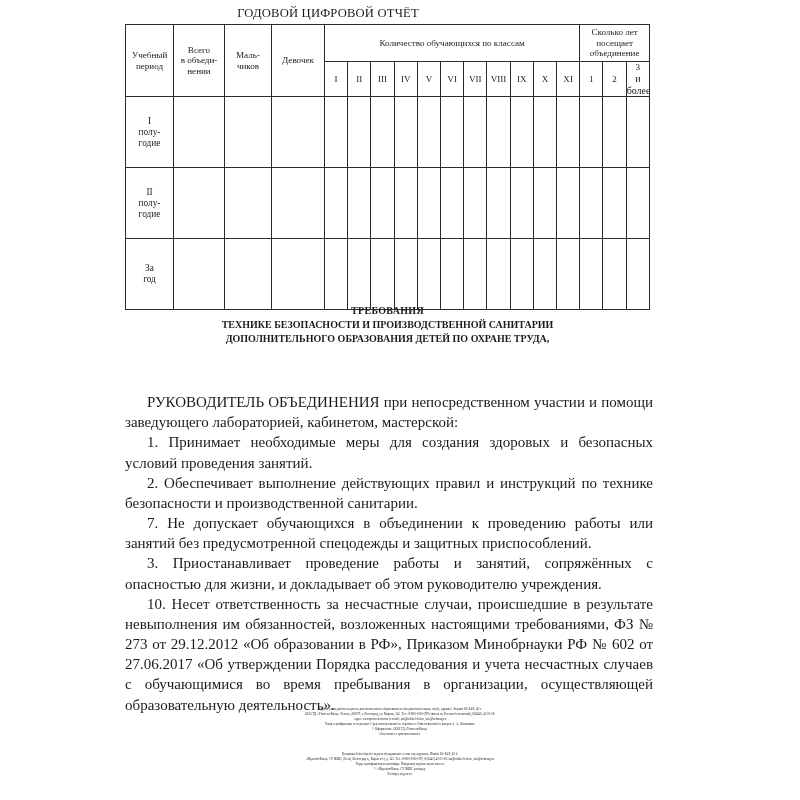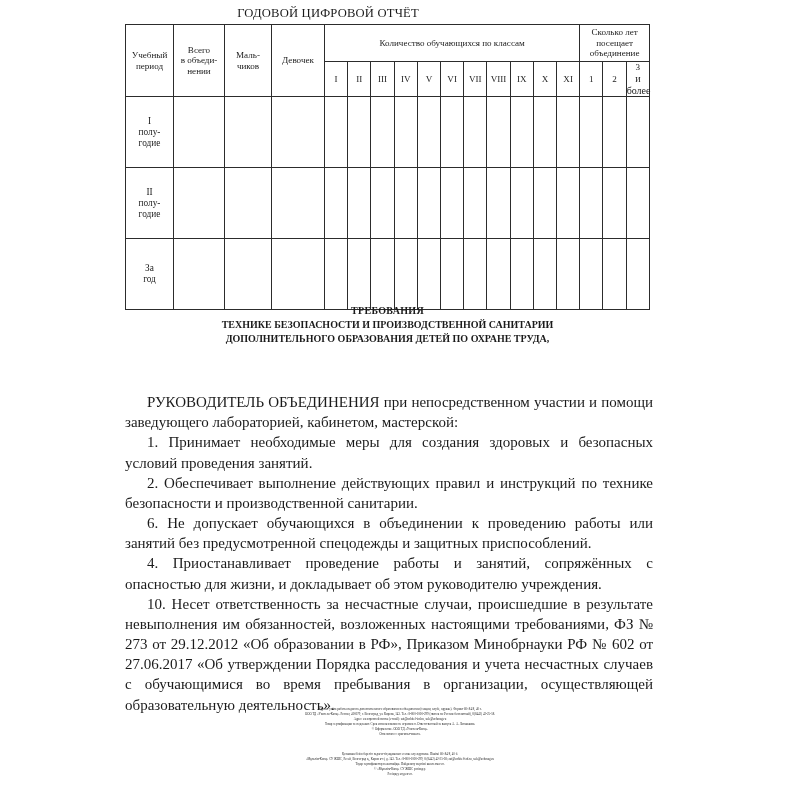--- a/index.html
+++ b/index.html
@@ -255,22 +255,22 @@
   <div class="req-head">
     <div class="line1">ТРЕБОВАНИЯ</div>
     <div>ТЕХНИКЕ БЕЗОПАСНОСТИ И ПРОИЗВОДСТВЕННОЙ САНИТАРИИ</div>
     <div>ДОПОЛНИТЕЛЬНОГО ОБРАЗОВАНИЯ ДЕТЕЙ ПО ОХРАНЕ ТРУДА,</div>
   </div>
 
   <div class="body-text">
     <p>РУКОВОДИТЕЛЬ ОБЪЕДИНЕНИЯ при непосредственном участии и помощи заведующего лабораторией, кабинетом, мастерской:</p>
     <p>1. Принимает необходимые меры для создания здоровых и безопасных условий проведения занятий.</p>
     <p>2. Обеспечивает выполнение действующих правил и инструкций по технике безопасности и производственной санитарии.</p>
-    <p>6. Не допускает обучающихся в объединении к проведению работы или занятий без предусмотренной спецодежды и защитных приспособлений.</p>
-    <p>4. Приостанавливает проведение работы и занятий, сопряжённых с опасностью для жизни, и докладывает об этом руководителю учреждения.</p>
+    <p>7. Не допускает обучающихся в объединении к проведению работы или занятий без предусмотренной спецодежды и защитных приспособлений.</p>
+    <p>3. Приостанавливает проведение работы и занятий, сопряжённых с опасностью для жизни, и докладывает об этом руководителю учреждения.</p>
     <p>10. Несет ответственность за несчастные случаи, происшедшие в результате невыполнения им обязанностей, возложенных настоящими требованиями, ФЗ № 273 от 29.12.2012 «Об образовании в РФ», Приказом Минобрнауки РФ № 602 от 27.06.2017 «Об утверждении Порядка расследования и учета несчастных случаев с обучающимися во время пребывания в организации, осуществляющей образовательную деятельность».</p>
   </div>
 
   <div class="imprint imprint-ru">
     <div>Журнал учёта работы педагога дополнительного образования в объединении (секции, клубе, кружке). Формат 60×84/8, 40 с.</div>
     <div>ООО ТД «Учитель-Канц». Россия, 400079, г. Волгоград, ул. Кирова, 143. Тел.: 8-800-1000-299 (звонок по России бесплатный), 8(8442) 42-25-58.</div>
     <div>Адрес электронной почты (e-mail): zut@uchitel-izd.ru, sale@uchmag.ru</div>
     <div>Товар сертификации не подлежит. Срок использования не ограничен. Ответственный за выпуск А. А. Лоншакова.</div>
     <div>© Оформление. ООО ТД «Учитель-Канц».</div>
     <div>Отпечатано с оригинал-макета.</div>

